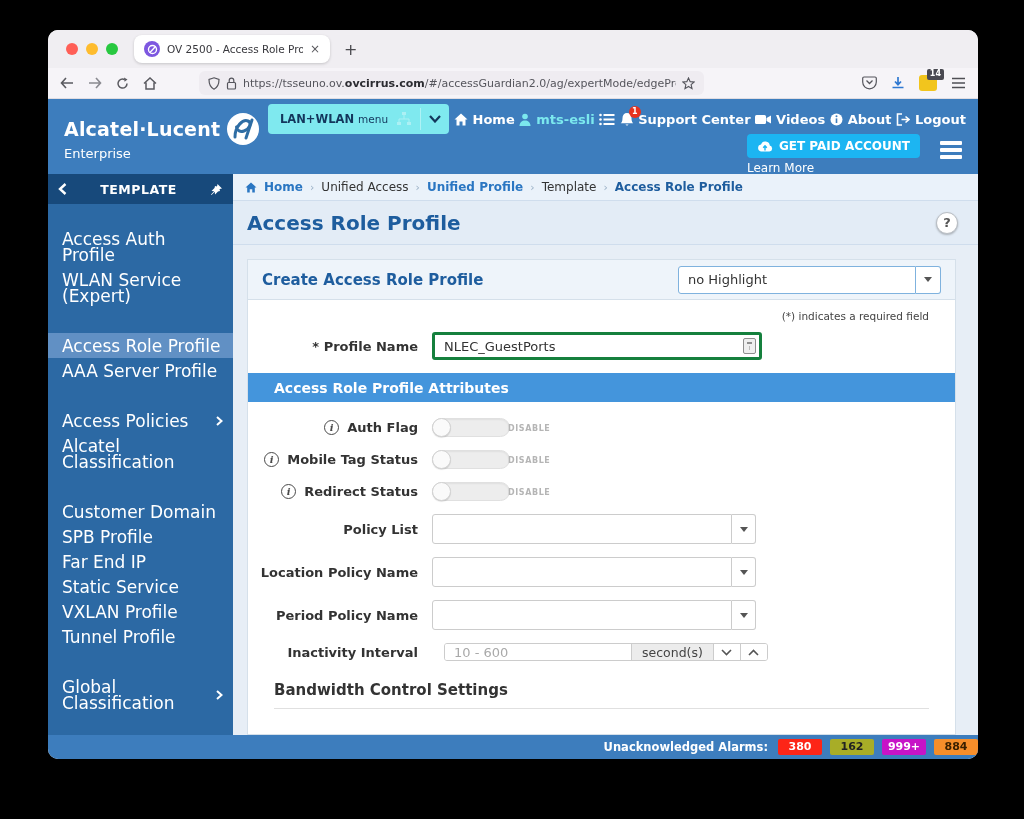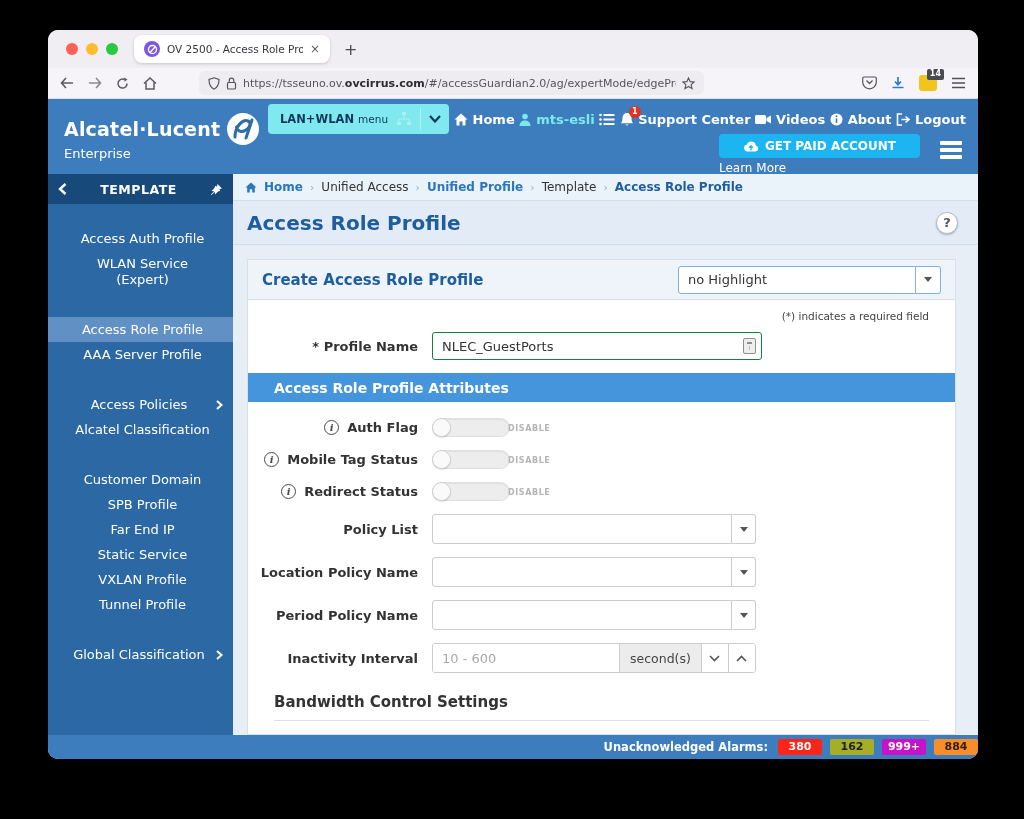--- a/index.html
+++ b/index.html
@@ -36,32 +36,32 @@
   .nav-row { position:absolute; left:220px; right:12px; top:4px; height:32px; display:flex; align-items:center; justify-content:space-between; }
   .lan-btn { background:#7fe9ef; color:#13365c; border-radius:4px; height:30px; display:flex; align-items:center; padding:0 8px 0 12px; gap:8px; position:relative; }
   .lan-txt { font-size:11.5px; font-weight:bold; }
   .lan-txt small { font-weight:normal; font-size:10.5px; }
   .lan-div { width:1px; height:22px; background:#aef2f5; }
   .nav-item { display:flex; align-items:center; gap:5px; font-size:13px; font-weight:bold; color:#fff; white-space:nowrap; }
   .nav-item.cyan { color:#7be8ee; }
   .bell-wrap { position:relative; }
   .bell-badge { position:absolute; top:-6px; right:-7px; background:#e8321f; color:#fff; border-radius:50%; width:12px; height:12px; font-size:8px; font-weight:bold; display:flex; align-items:center; justify-content:center; }
   .paid-group { position:absolute; top:35px; right:58px; display:flex; flex-direction:column; }
-  .paid-btn { background:#1cb5f2; border-radius:4px; height:24px; display:flex; align-items:center; gap:6px; padding:0 24px; font-size:12px; font-weight:bold; color:#fff; }
+  .paid-btn { background:#1cb5f2; border-radius:4px; height:24px; display:flex; align-items:center; gap:6px; padding:0 10px; font-size:12px; font-weight:bold; color:#fff; }
   .learn-more { font-size:12px; color:#fff; margin-top:3px; }
   .big-burger { position:absolute; right:16px; top:42px; display:flex; flex-direction:column; gap:3px; }
   .big-burger i { display:block; width:22px; height:4px; background:#fff; border-radius:1px; }
 
   
   .appbody { flex:1; display:flex; min-height:0; }
   .sidebar { width:185px; background:#2c69a4; flex-shrink:0; display:flex; flex-direction:column; }
   .side-head { height:30px; background:#17497b; display:flex; align-items:center; padding:0 10px; flex-shrink:0; }
   .side-title { flex:1; text-align:center; color:#fff; font-size:12.5px; font-weight:bold; letter-spacing:.5px; }
   .side-items { padding-top:22px; }
-  .side-item { color:#fff; font-size:13px; padding:4.5px 10px 4.5px 14px; white-space:pre-line; display:flex; align-items:center; line-height:16px;text-align:center; }
+  .side-item { color:#fff; font-size:17px; padding:4.5px 10px 4.5px 14px; white-space:pre-line; display:flex; align-items:center; line-height:16px; }
   .side-item .lbl { flex:1; }
   .side-item.selected { background:#6190c4; }
   .side-item.gap { margin-top:25px; }
 
   .main { flex:1; display:flex; flex-direction:column; background:#e7eef6; min-width:0; }
   .crumbbar { height:27px; background:#eaf2fa; border-bottom:1px solid #cfdded; display:flex; align-items:center; padding:0 12px; gap:7px; font-size:12px; flex-shrink:0; }
   .crumb { color:#333; }
   .crumb.link { color:#2a76c2; font-weight:bold; }
   .crumb.current { color:#1e5d9e; font-weight:bold; }
   .crumb-sep { color:#9ab0c6; font-size:11px; }
@@ -76,37 +76,37 @@
   .combo { margin-left:auto; display:flex; height:28px;padding-left:36px; }
   .combo-val { width:238px; background:#fff; border:1px solid #7fb2de; border-radius:3px 0 0 3px; font-size:13px; color:#333; display:flex; align-items:center; padding:0 9px; }
   .combo-btn { width:25px; background:#fff; border:1px solid #7fb2de; border-left:none; border-radius:0 3px 3px 0; display:flex; align-items:center; justify-content:center; }
   .caret { width:0; height:0; border-left:4px solid transparent; border-right:4px solid transparent; border-top:5px solid #555; }
 
   .panel-body { padding:10px 26px 0; flex:1; min-height:0; overflow:hidden; }
   .req-note { text-align:right; font-size:10.5px; color:#444; margin-bottom:10px; }
   .frow { display:flex; align-items:center; margin-bottom:13px; }
   .flabel { width:158px; text-align:right; font-size:13px; font-weight:bold; color:#333; padding-right:14px; display:flex; justify-content:flex-end; align-items:center; gap:8px; white-space:nowrap; }
   .tinput-wrap { position:relative; width:330px; }
-  .tinput { width:100%; height:28px; border:1px solid #15803d; border-radius:3px; font-size:13px; color:#333; padding:0 26px 0 9px; font-family:inherit; outline:none; }
+  .tinput { width:100%; height:28px; border:3px solid #15803d; border-radius:3px; font-size:13px; color:#333; padding:0 26px 0 9px; font-family:inherit; outline:none; }
   .fill-ic { position:absolute; right:6px; top:6px; width:13px; height:16px; background:#efefef; border:1px solid #8f8f8f; border-radius:2px; }
   .fill-ic:before { content:""; position:absolute; left:3px; right:3px; top:3px; height:2px; background:#8f8f8f; }
   .fill-ic:after { content:""; position:absolute; left:5px; right:5px; top:7px; bottom:3px; background:#bbb; }
 
   .sect-head { margin:12px -26px 16px; height:29px; background:#4495dc; color:#fff; font-size:14px; font-weight:bold; display:flex; align-items:center; padding-left:26px; }
 
   .info-ic { width:15px; height:15px; border-radius:50%; border:1.4px solid #4a4a4a; color:#4a4a4a; font-size:10px; font-weight:bold; font-family:"DejaVu Serif",serif; font-style:italic; display:flex; align-items:center; justify-content:center; flex-shrink:0; }
   .toggle { width:78px; height:19px; background:#ededed; border:1px solid #e0e0e0; border-radius:10px; position:relative; box-shadow:inset 0 1px 2px rgba(0,0,0,.06); }
   .knob { position:absolute; left:-1px; top:-1px; width:19px; height:19px; border-radius:50%; background:#fafafa; border:1px solid #d2d2d2; box-shadow:0 1px 1px rgba(0,0,0,.12); }
   .tog-txt { position:absolute; left:27px; top:0; height:19px; display:flex; align-items:center; font-size:8px; font-weight:bold; letter-spacing:.6px; color:#b5b5b5;margin-left:48px; }
 
   .sel-group { display:flex; height:30px; width:324px; }
   .sel-box { flex:1; border:1px solid #ccc; border-radius:3px 0 0 3px; background:#fff; }
   .sel-btn { width:24px; border:1px solid #ccc; border-left:none; border-radius:0 3px 3px 0; background:#fff; display:flex; align-items:center; justify-content:center; }
 
-  .int-group { display:flex; height:30px; border:1px solid #ccc; border-radius:3px; overflow:hidden; }
+  .int-group { display:flex; height:18px; border:1px solid #ccc; border-radius:3px; overflow:hidden;margin-left:12px; }
   .int-input { width:186px; border:none; outline:none; font-size:13px; padding:0 9px; color:#333; font-family:inherit; }
   .int-input::placeholder { color:#a9a9a9; }
   .int-addon { background:#ececec; border-left:1px solid #ccc; display:flex; align-items:center; padding:0 10px; font-size:12.5px; color:#444; }
   .int-btn { width:27px; border-left:1px solid #ccc; background:#fff; display:flex; align-items:center; justify-content:center; }
 
   .bw-head { margin-top:20px; font-size:15px; font-weight:bold; color:#333; padding-bottom:9px; border-bottom:1px solid #e0e0e0; }
 
   
   .statusbar { height:24px; background:#3d7dbd; display:flex; align-items:center; justify-content:flex-end; gap:8px; flex-shrink:0; }
   .status-lbl { color:#fff; font-size:11.5px; font-weight:bold; margin-right:2px; }

